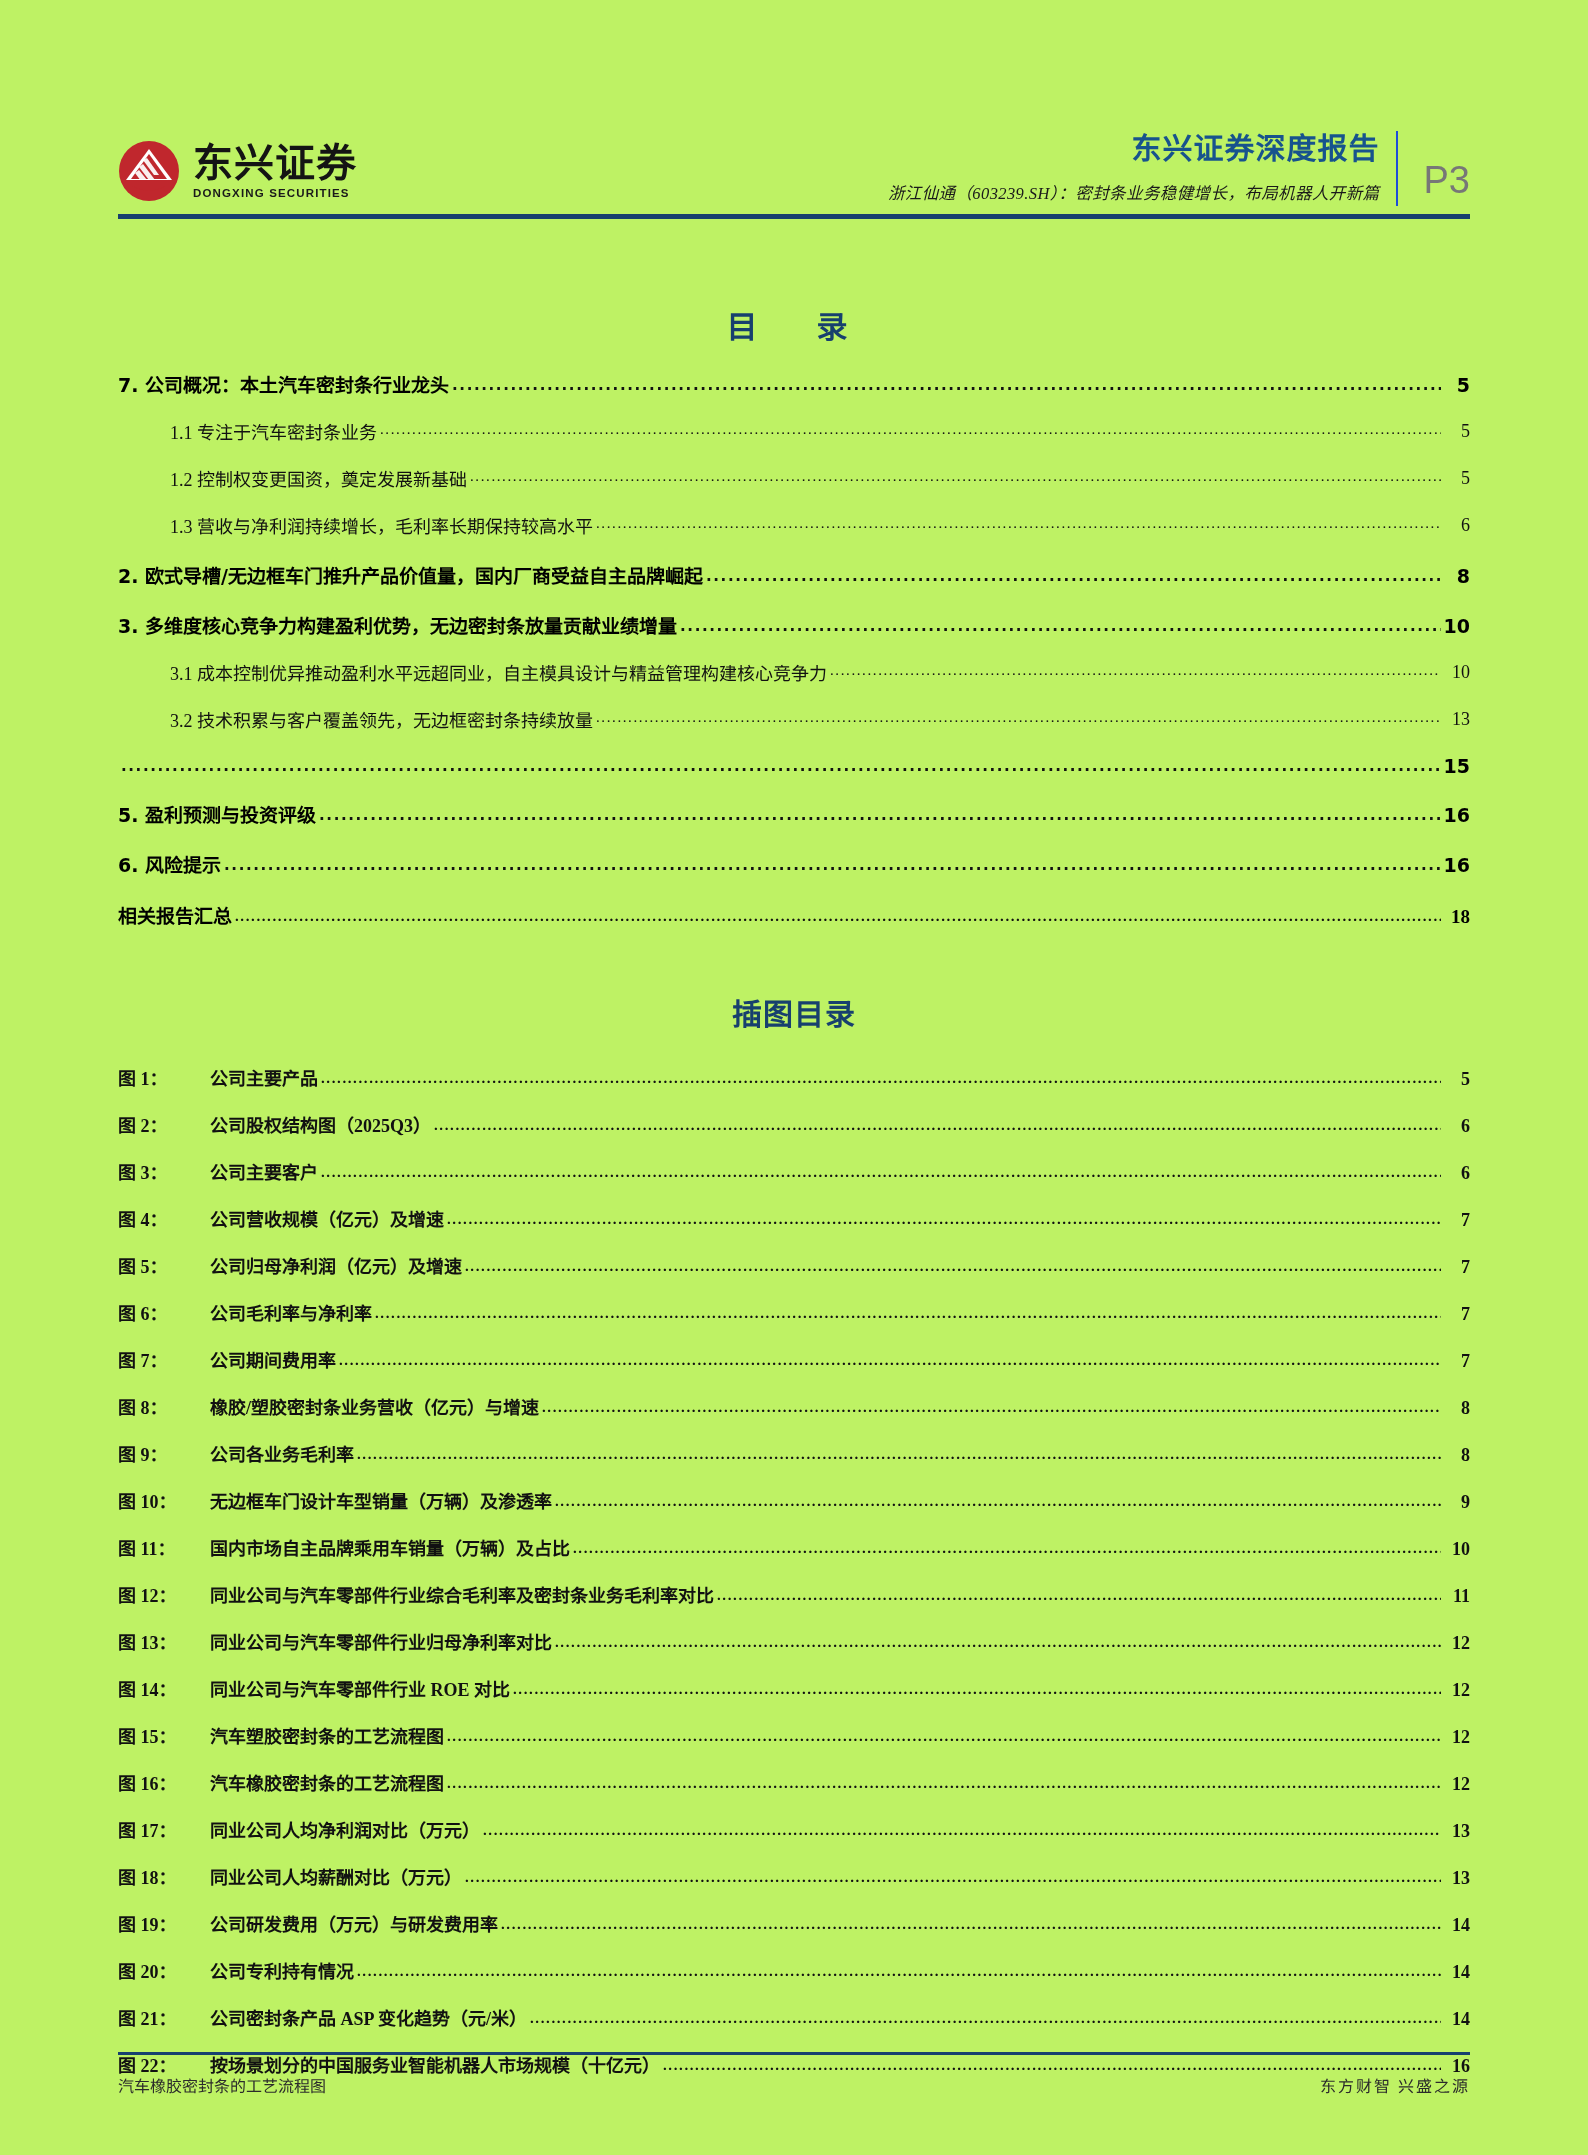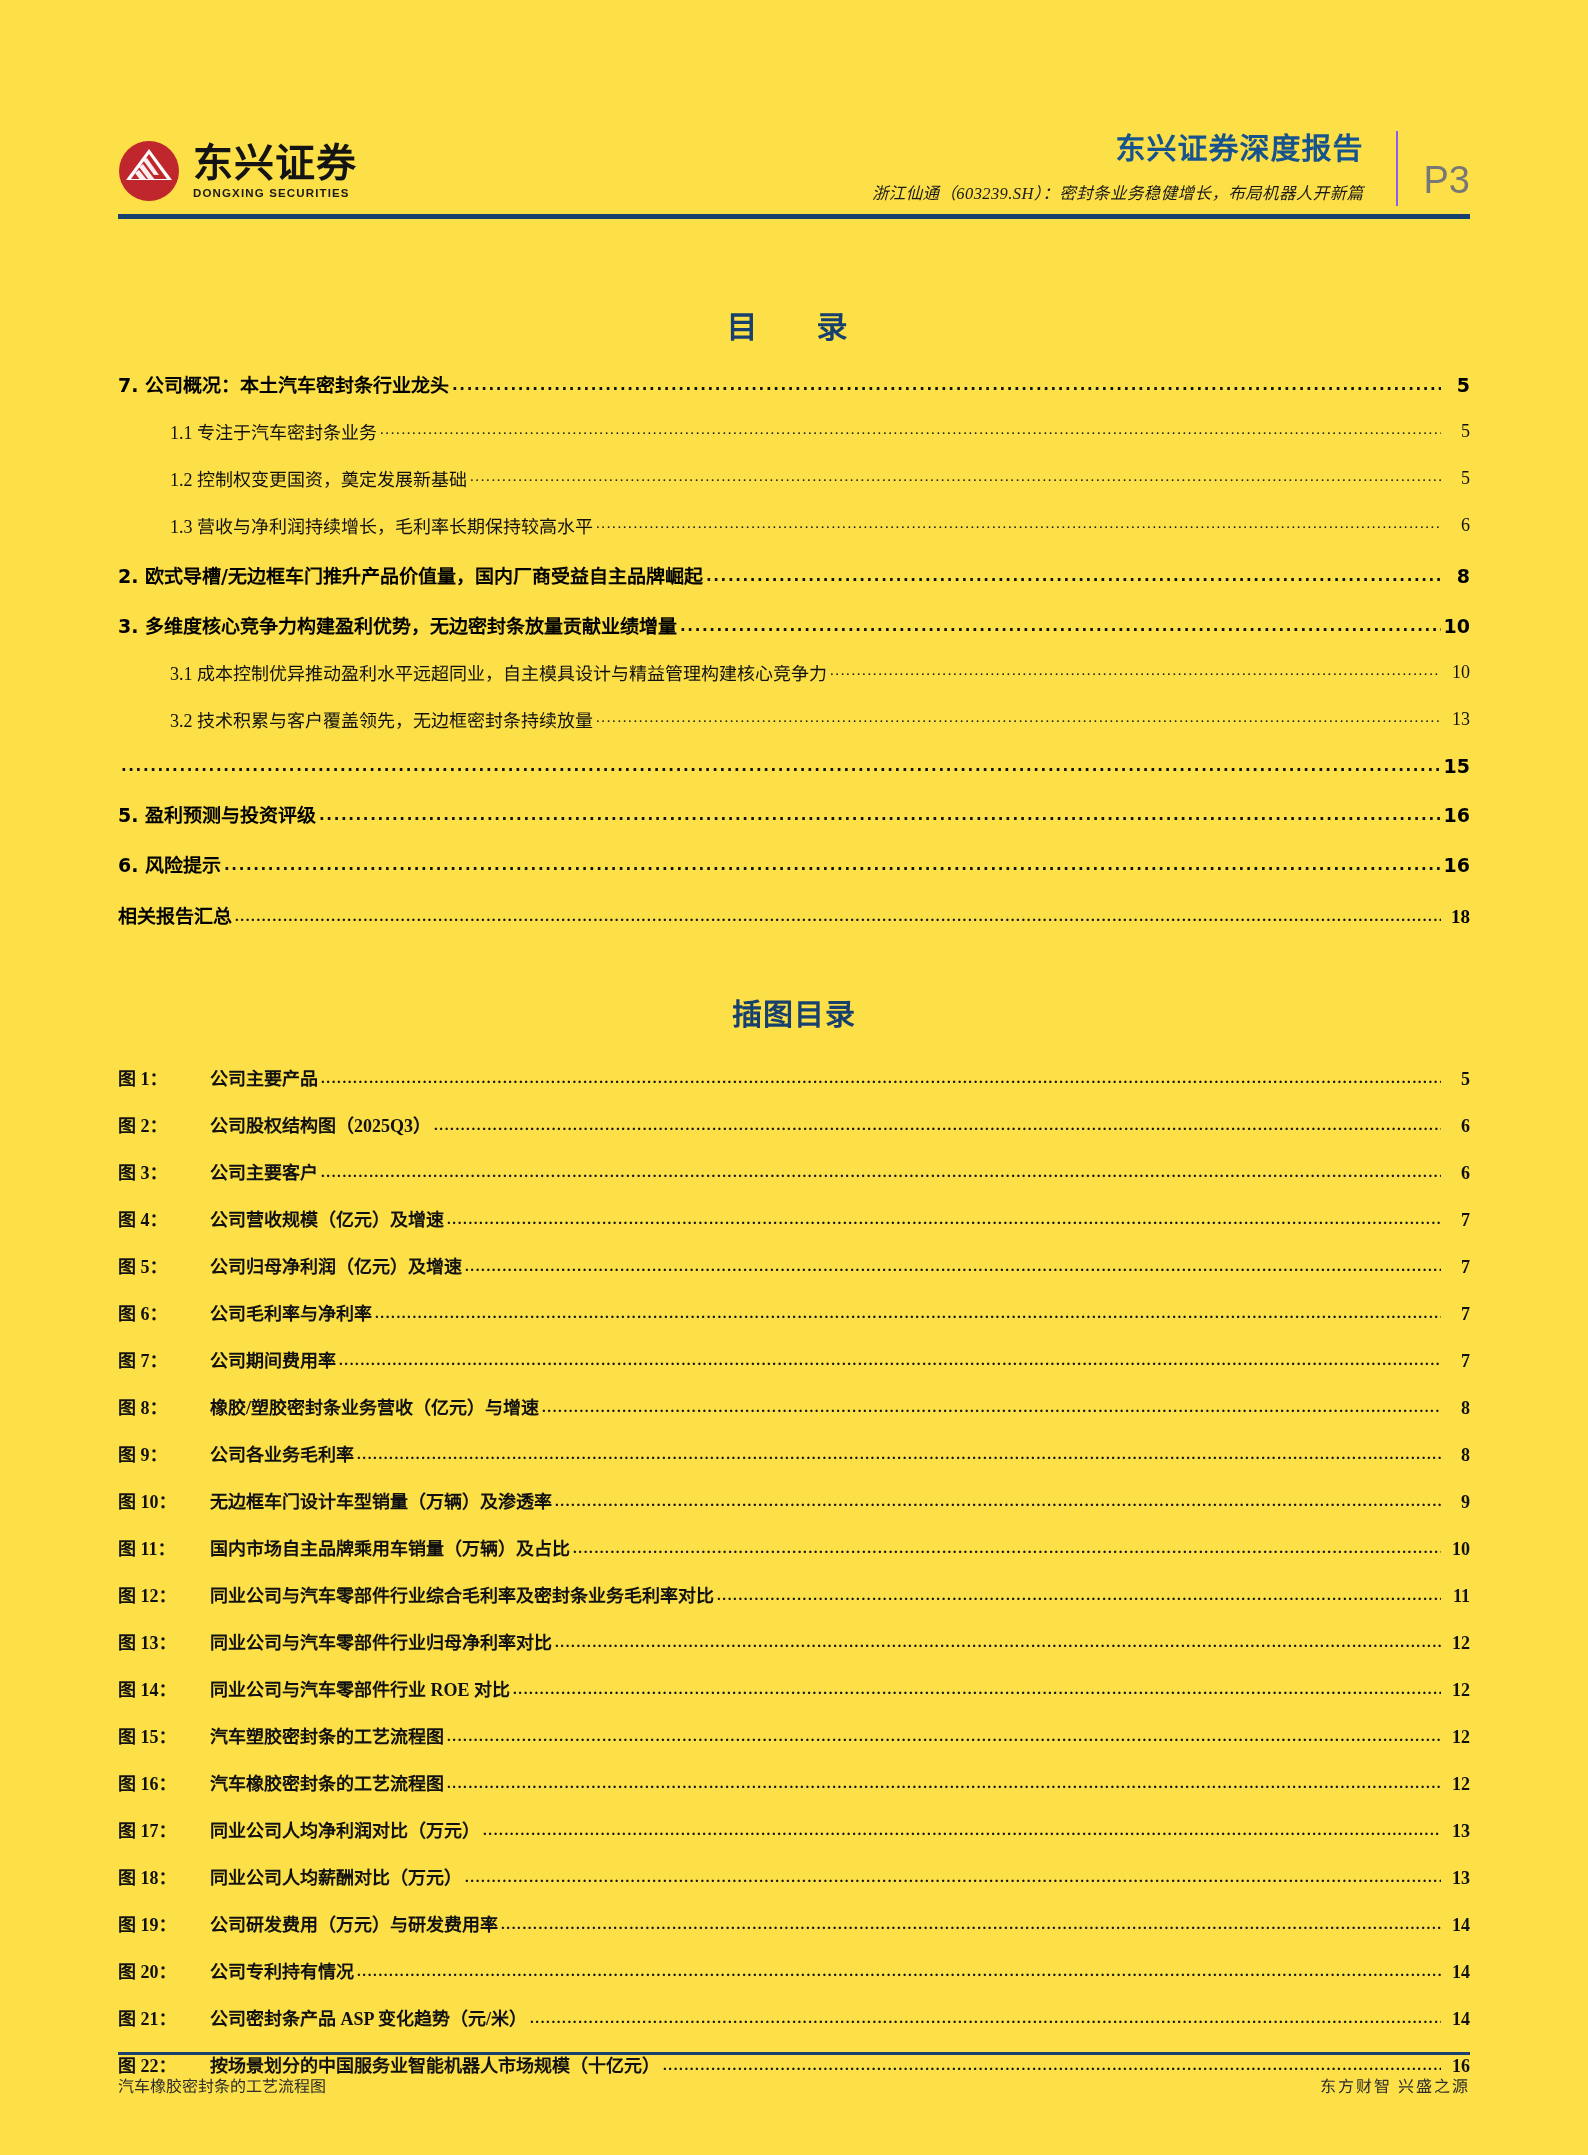--- a/index.html
+++ b/index.html
@@ -10,21 +10,21 @@
   }
   body {
     font-family: "Liberation Serif", "DejaVu Serif", serif;
     color: #000;
   }
   .page {
     position: relative;
     width: 1588px;
     height: 2155px;
     margin: 0 auto;
-    background: #fde047;
+    background: #bef264;
     box-sizing: border-box;
     overflow: hidden;
   }
 
   
   .header {
     position: absolute;
     left: 0; right: 0;
     top: 96px;
     height: 110px;
@@ -69,22 +69,22 @@
   }
 
   .header-right {
     margin-left: auto;
     display: flex;
     align-items: flex-end;
     gap: 0;
   }
   .header-titles {
     text-align: right;
-    padding-right: 32px;
-    border-right: 2px solid #8b5cf6;
+    padding-right: 16px;
+    border-right: 2px solid #1d4ed8;
     padding-bottom: 2px;
   }
   .report-title {
     font-family: "DejaVu Sans", "Liberation Sans", sans-serif;
     font-size: 30px;
     font-weight: bold;
     color: #17538d;
     letter-spacing: 1px;
     line-height: 1.2;
     white-space: nowrap;

